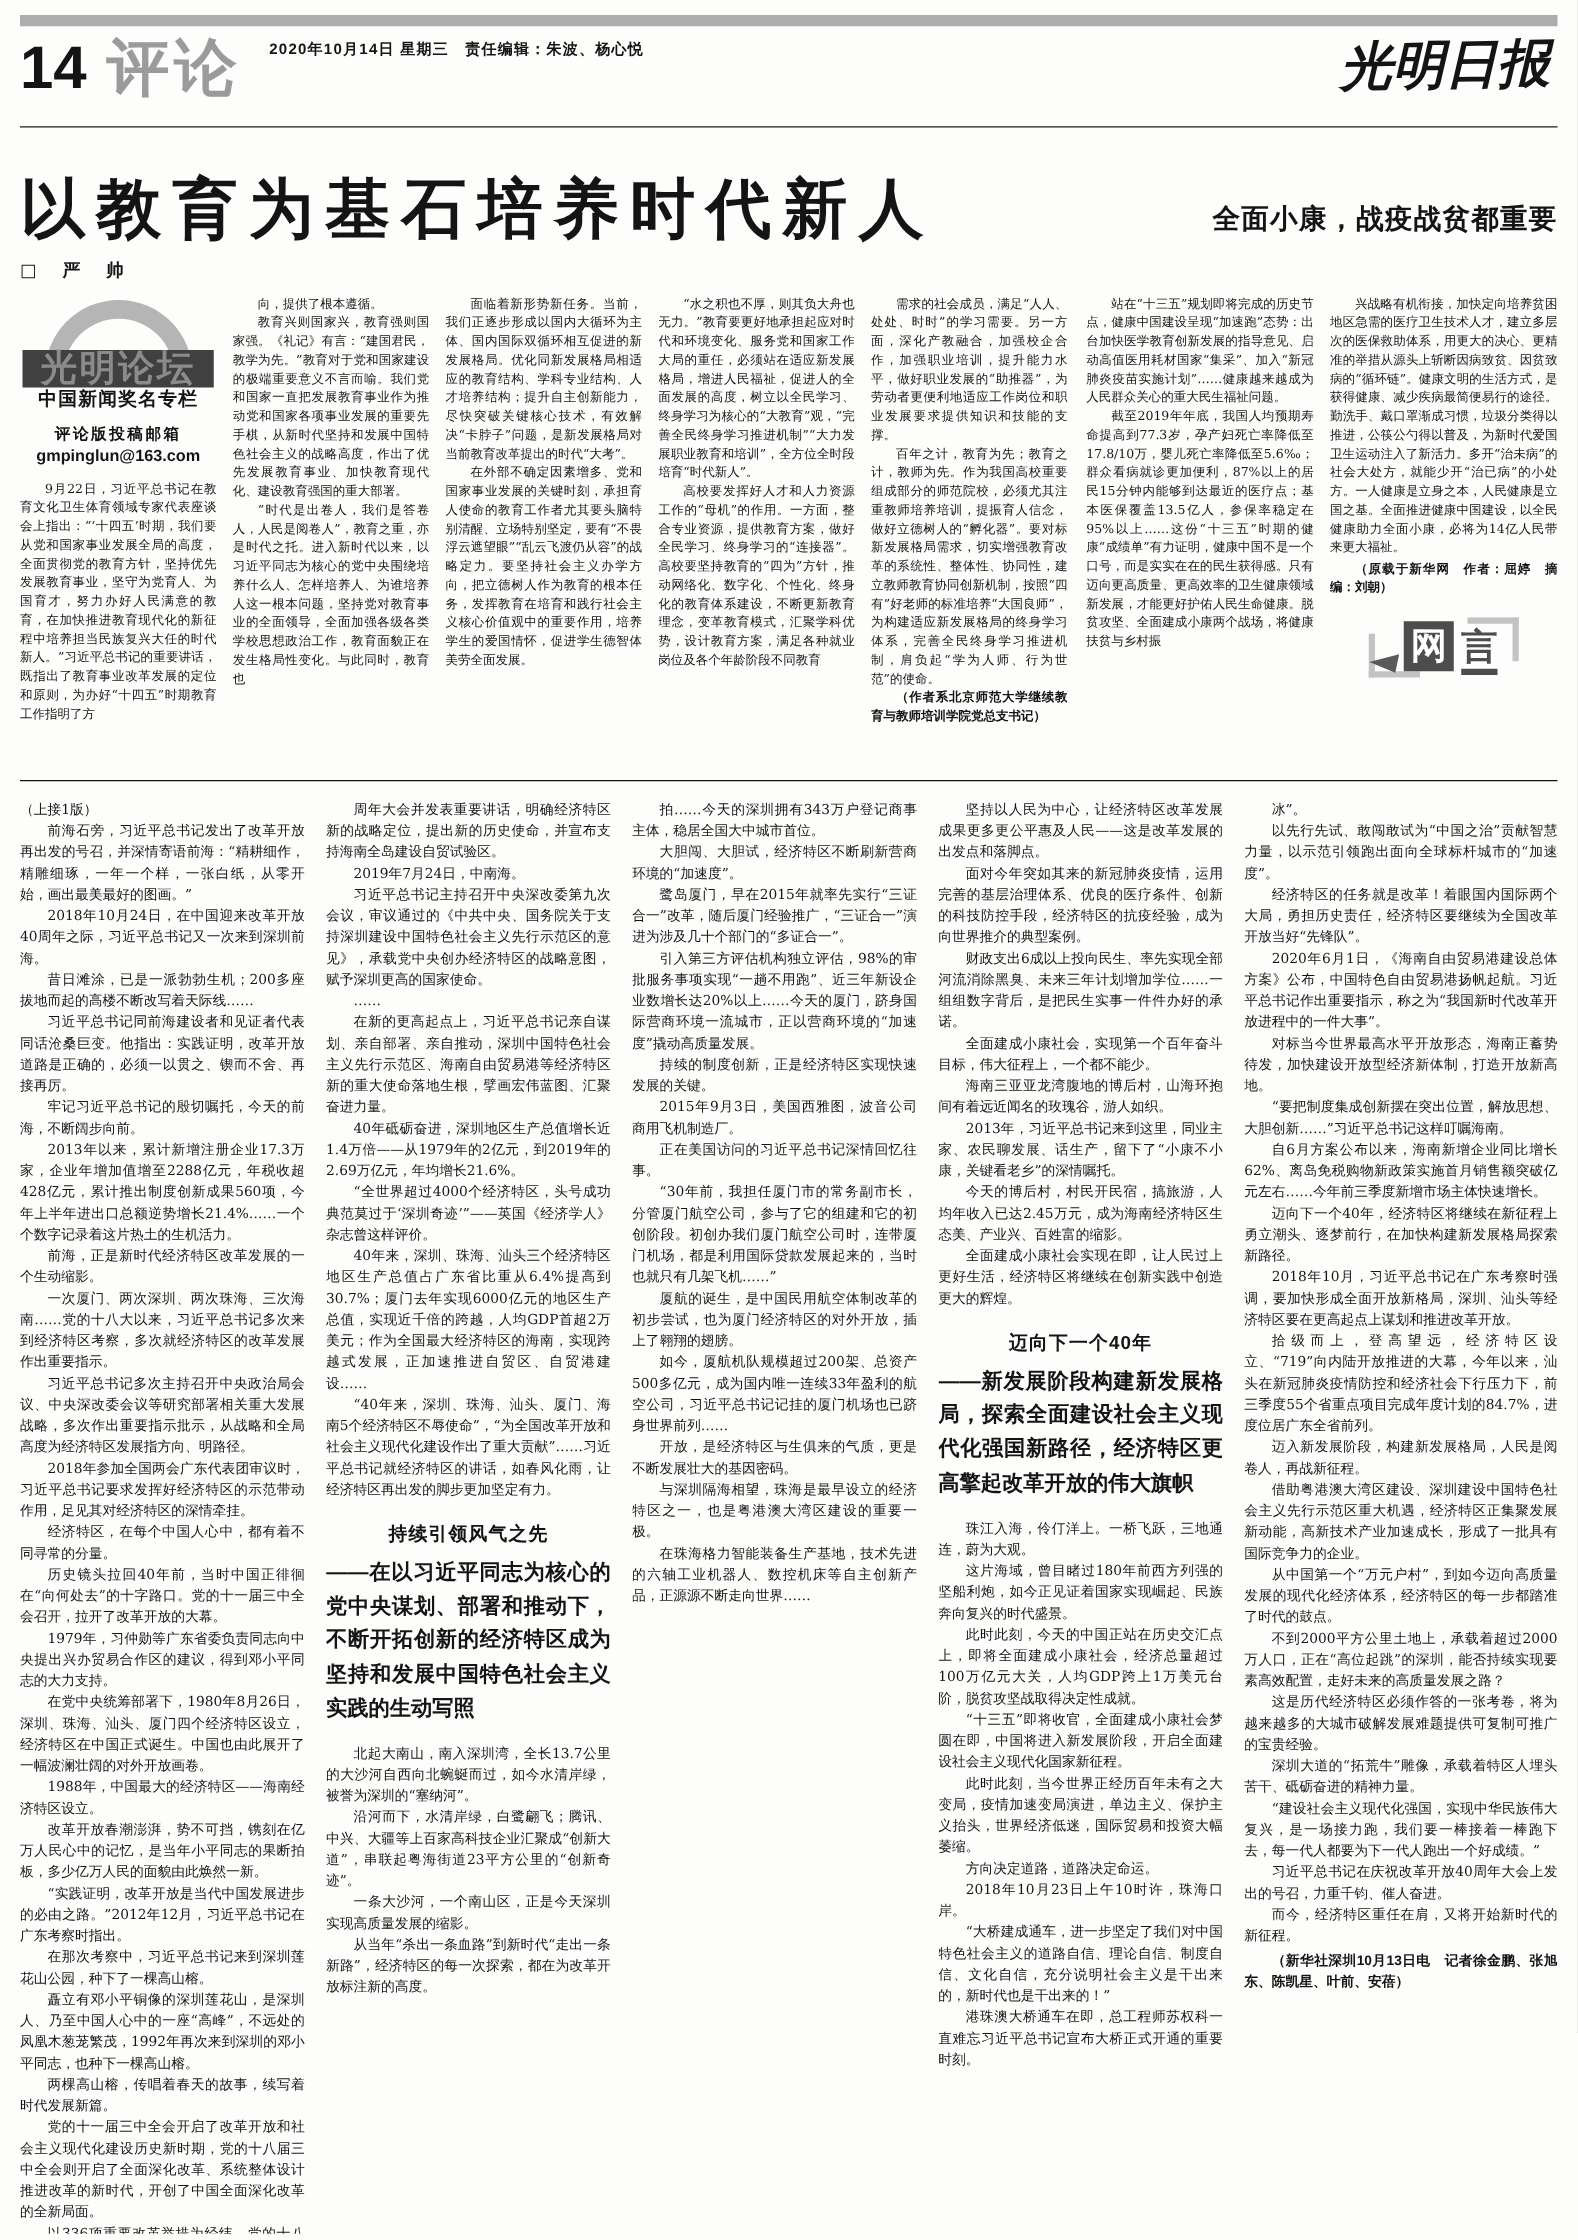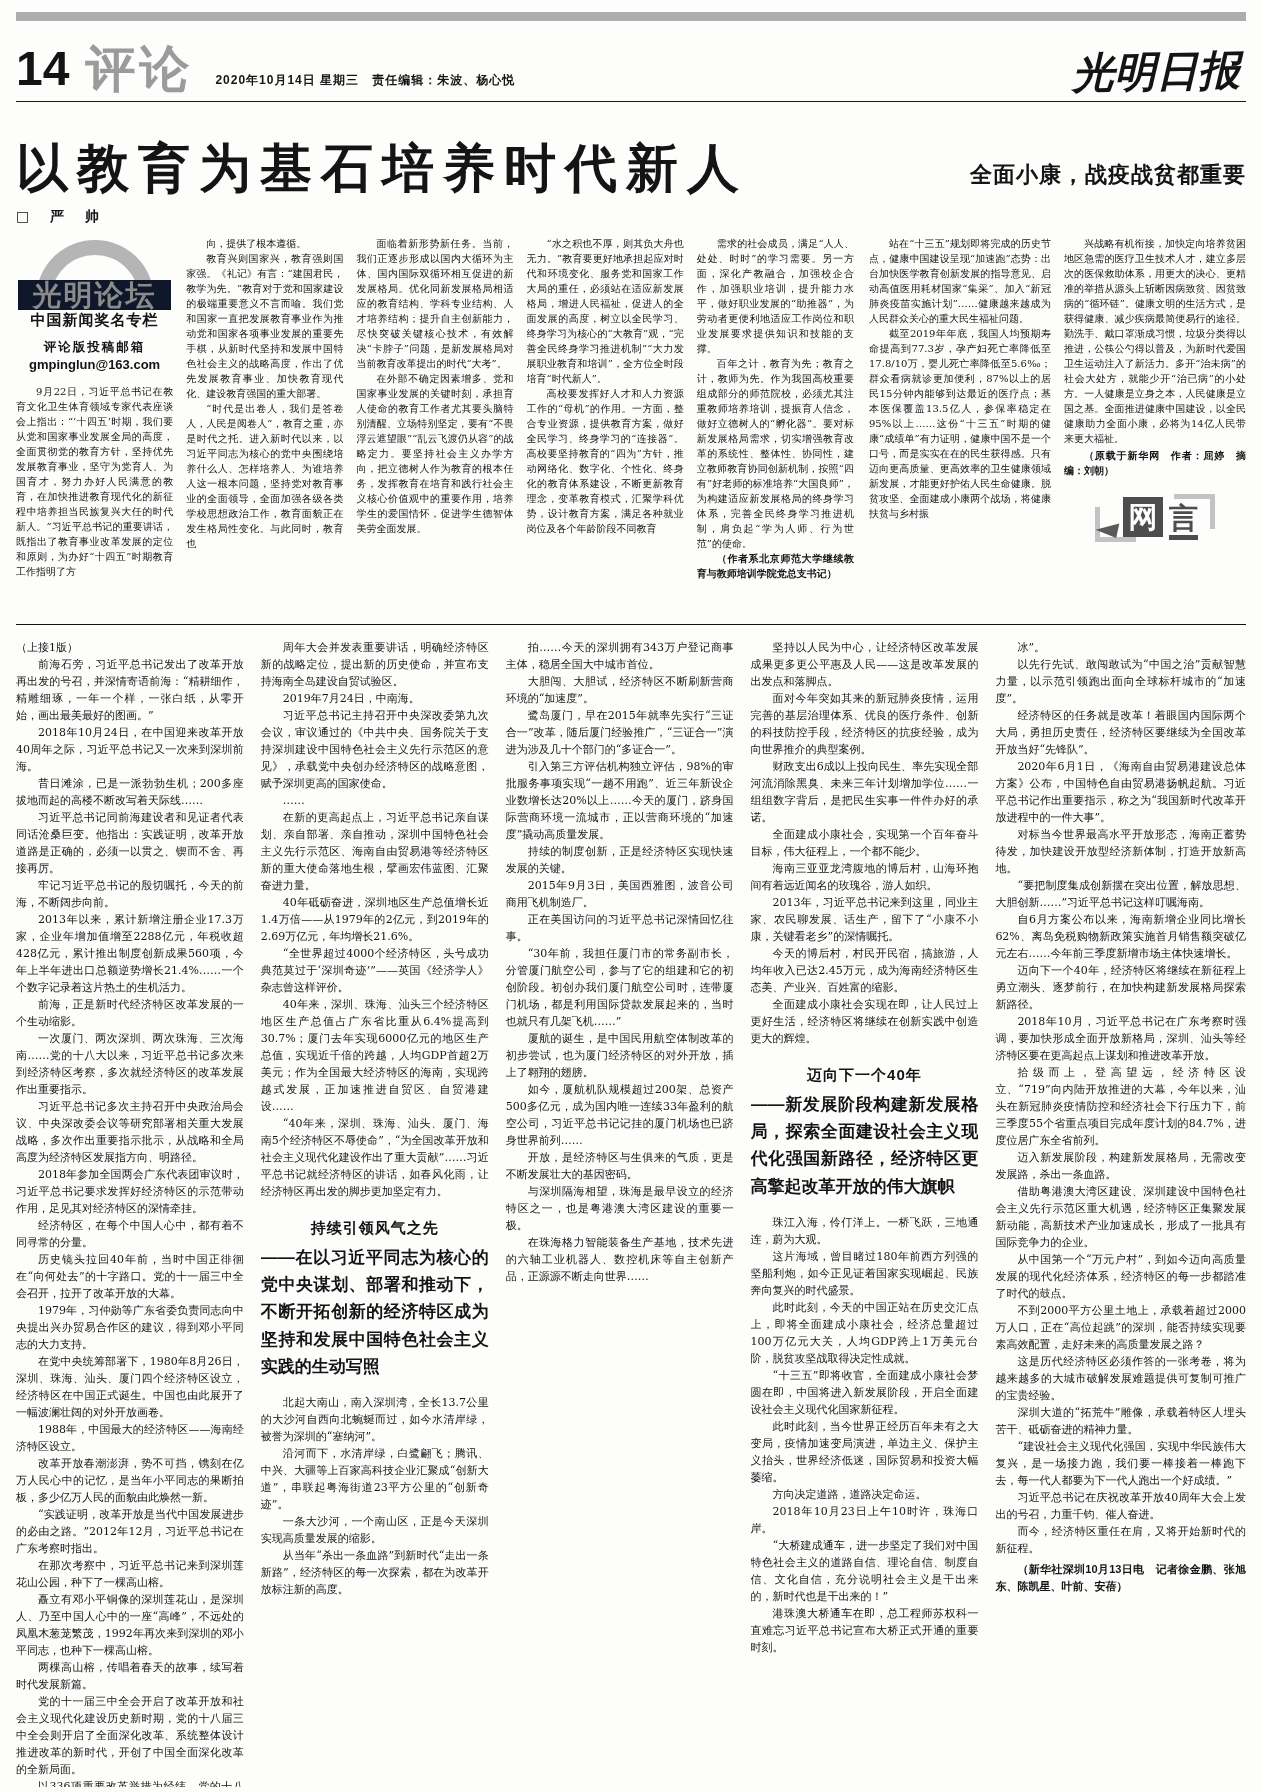--- a/index.html
+++ b/index.html
@@ -1,21 +1,21 @@
 <!DOCTYPE html>
 <html><head>
 <meta charset="utf-8">
 <style>
   html,body{margin:0;padding:0;background:#dedede;}
   .page{width:1262px;height:1792px;margin:0 auto;background:#fdfdfc;box-sizing:border-box;
         padding:12px 16px 10px;position:relative;overflow:hidden;color:#141414;
         font-family:"DejaVu Serif","Liberation Serif",serif;}
   
   .topbar{height:9px;background:#adadad;margin-bottom:10px;}
-  .masthead{display:flex;align-items:flex-end;height:62px;}
+  .masthead{display:flex;height:62px;}
   .pagenum{font-family:"Liberation Sans",sans-serif;font-weight:700;font-size:48px;line-height:1;}
   .section-name{font-family:"Liberation Sans",sans-serif;font-weight:700;font-size:50px;line-height:.95;
                 color:#9b9b9b;letter-spacing:4px;margin-left:16px;}
   .dateline{font-family:"Liberation Sans",sans-serif;font-weight:700;font-size:12px;margin-left:22px;
             padding-bottom:4px;letter-spacing:1px;}
   .paper-name{margin-left:auto;font-family:"DejaVu Serif",serif;font-style:italic;font-weight:700;
               font-size:42px;line-height:1;transform:rotate(-1deg);padding-right:6px;}
   .mast-rule{border-bottom:1px solid #1a1a1a;margin-top:8px;}
   
   .headline-row{display:flex;align-items:flex-end;margin-top:26px;height:66px;}
@@ -27,21 +27,21 @@
   .top-band{display:flex;gap:15px;height:376px;overflow:hidden;}
   .main-cols{flex:0 0 838px;display:flex;gap:13px;}
   .mcol{flex:1;overflow:hidden;text-align:justify;font-size:10px;line-height:15px;}
   .para{margin:0;text-indent:2em;}
   .attrib{font-weight:700;font-family:"Liberation Sans",sans-serif;}
   
   .forum{text-align:center;position:relative;padding-top:40px;margin:4px 2px 12px;}
   .arc{position:absolute;top:0;left:50%;transform:translateX(-50%);width:118px;height:59px;
        box-sizing:border-box;border:15px solid #b5b5b5;border-bottom:none;border-radius:118px 118px 0 0;}
   .forum-title{position:relative;font-family:"Liberation Sans",sans-serif;font-weight:700;font-size:29px;
-               color:#8b8b8b;letter-spacing:2px;background:#0f172a;line-height:1.05;}
+               color:#8b8b8b;letter-spacing:2px;background:#404040;line-height:1.05;}
   .forum-sub{position:relative;font-family:"Liberation Sans",sans-serif;font-weight:700;font-size:15px;
              letter-spacing:1px;margin-top:2px;}
   .forum-mail-label{font-weight:700;font-size:12.5px;margin-top:12px;letter-spacing:2px;}
   .forum-email{font-family:"Liberation Sans",sans-serif;font-weight:700;font-size:13px;margin-top:3px;}
   
   .right-art{flex:1;display:flex;flex-direction:column;overflow:hidden;}
   .right-cols{display:flex;gap:13px;flex:1;justify-content:space-between;}
   .rcol{flex:1;overflow:hidden;text-align:justify;font-size:10px;line-height:15px;}
   .r-attrib{font-weight:700;text-indent:2em;margin:2px 0 0;}
   
@@ -255,21 +255,21 @@
           <p class="para">冰”。</p>
           <p class="para">以先行先试、敢闯敢试为“中国之治”贡献智慧力量，以示范引领跑出面向全球标杆城市的“加速度”。</p>
           <p class="para">经济特区的任务就是改革！着眼国内国际两个大局，勇担历史责任，经济特区要继续为全国改革开放当好“先锋队”。</p>
           <p class="para">2020年6月1日，《海南自由贸易港建设总体方案》公布，中国特色自由贸易港扬帆起航。习近平总书记作出重要指示，称之为“我国新时代改革开放进程中的一件大事”。</p>
           <p class="para">对标当今世界最高水平开放形态，海南正蓄势待发，加快建设开放型经济新体制，打造开放新高地。</p>
           <p class="para">“要把制度集成创新摆在突出位置，解放思想、大胆创新……”习近平总书记这样叮嘱海南。</p>
           <p class="para">自6月方案公布以来，海南新增企业同比增长62%、离岛免税购物新政策实施首月销售额突破亿元左右……今年前三季度新增市场主体快速增长。</p>
           <p class="para">迈向下一个40年，经济特区将继续在新征程上勇立潮头、逐梦前行，在加快构建新发展格局探索新路径。</p>
           <p class="para">2018年10月，习近平总书记在广东考察时强调，要加快形成全面开放新格局，深圳、汕头等经济特区要在更高起点上谋划和推进改革开放。</p>
           <p class="para">拾级而上，登高望远，经济特区设立、“719”向内陆开放推进的大幕，今年以来，汕头在新冠肺炎疫情防控和经济社会下行压力下，前三季度55个省重点项目完成年度计划的84.7%，进度位居广东全省前列。</p>
-          <p class="para">迈入新发展阶段，构建新发展格局，无需改变发展路，杀出一条血路。</p>
+          <p class="para">迈入新发展阶段，构建新发展格局，人民是阅卷人，再战新征程。</p>
           <p class="para">借助粤港澳大湾区建设、深圳建设中国特色社会主义先行示范区重大机遇，经济特区正集聚发展新动能，高新技术产业加速成长，形成了一批具有国际竞争力的企业。</p>
           <p class="para">从中国第一个“万元户村”，到如今迈向高质量发展的现代化经济体系，经济特区的每一步都踏准了时代的鼓点。</p>
           <p class="para">不到2000平方公里土地上，承载着超过2000万人口，正在“高位起跳”的深圳，能否持续实现要素高效配置，走好未来的高质量发展之路？</p>
           <p class="para">这是历代经济特区必须作答的一张考卷，将为越来越多的大城市破解发展难题提供可复制可推广的宝贵经验。</p>
           <p class="para">深圳大道的“拓荒牛”雕像，承载着特区人埋头苦干、砥砺奋进的精神力量。</p>
           <p class="para">“建设社会主义现代化强国，实现中华民族伟大复兴，是一场接力跑，我们要一棒接着一棒跑下去，每一代人都要为下一代人跑出一个好成绩。”</p>
           <p class="para">习近平总书记在庆祝改革开放40周年大会上发出的号召，力重千钧、催人奋进。</p>
           <p class="para">而今，经济特区重任在肩，又将开始新时代的新征程。</p>
         </div>
       <p class="para sign-off">（新华社深圳10月13日电　记者徐金鹏、张旭东、陈凯星、叶前、安蓓）</p>

